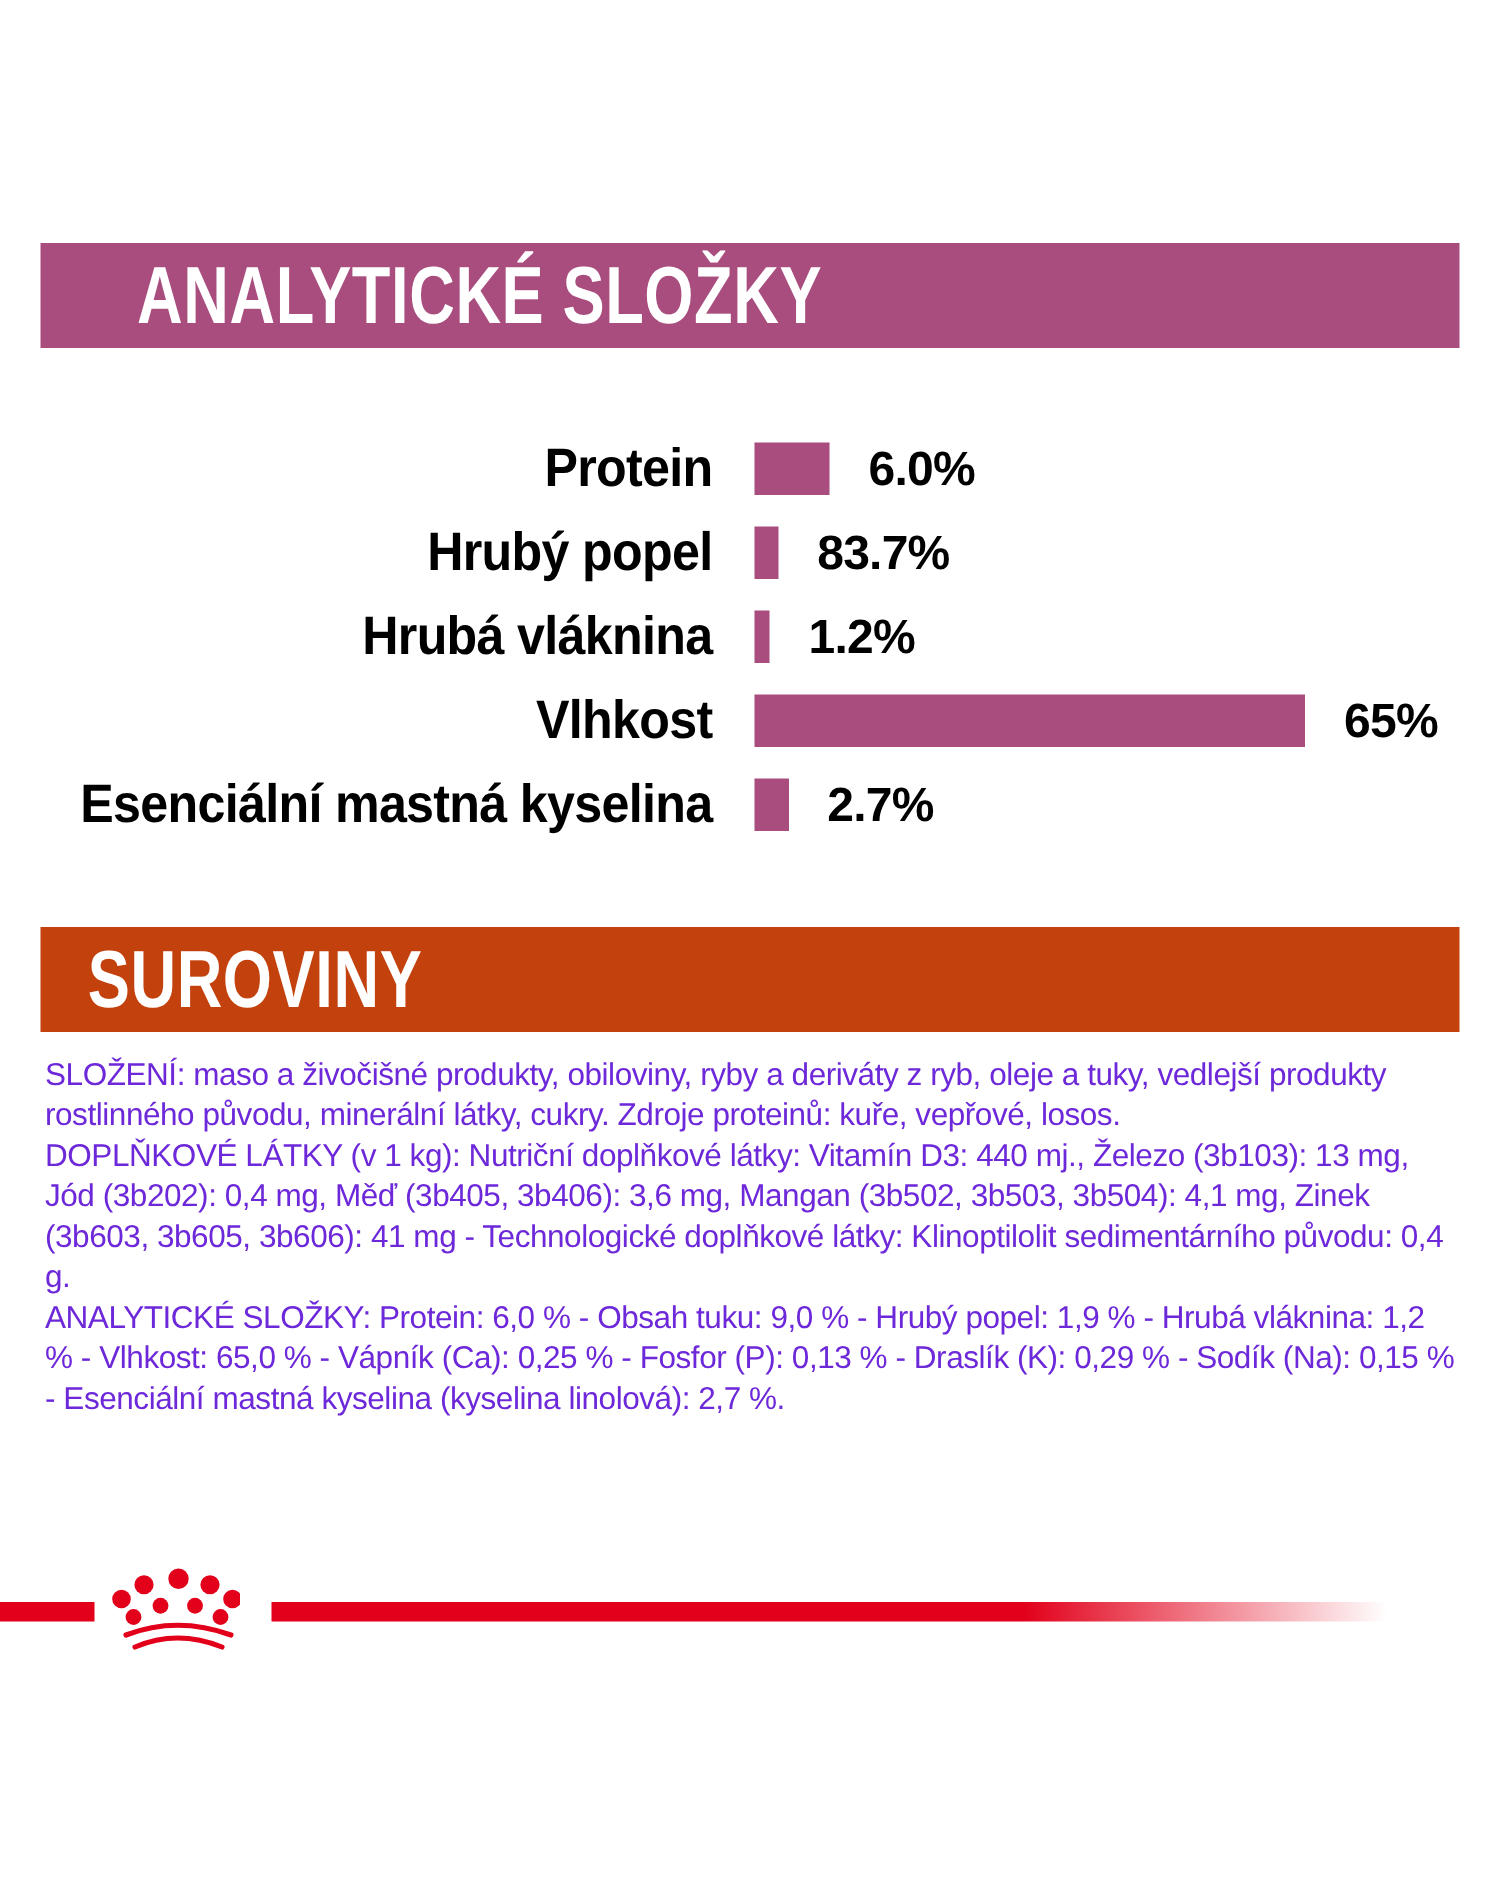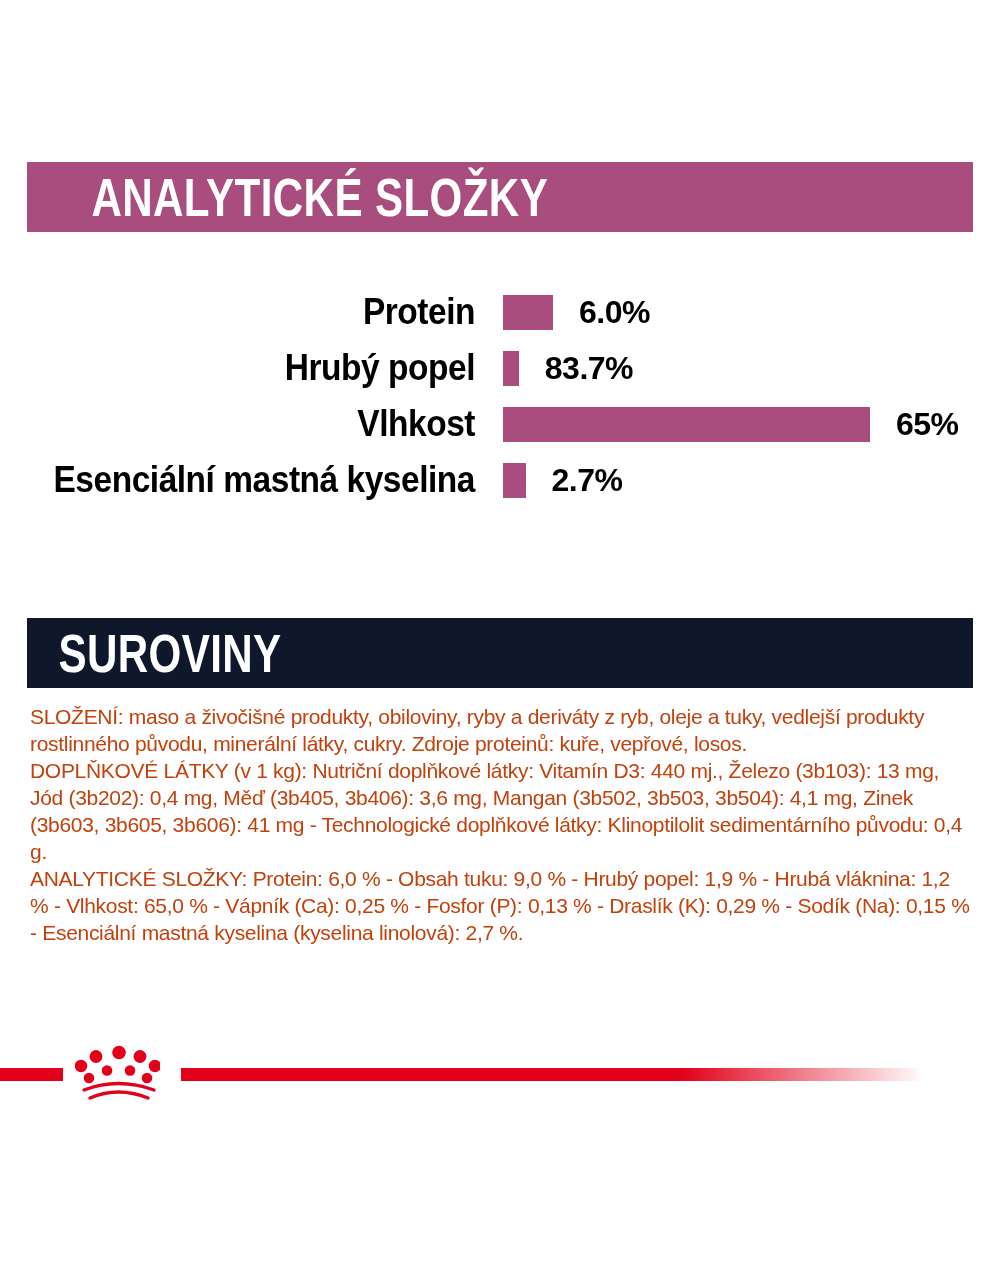--- a/index.html
+++ b/index.html
@@ -61,21 +61,21 @@
     letter-spacing:-0.5px;
     white-space:nowrap;
   }
 
   .body-text {
     position:absolute;
     top:703px; left:30px; width:942px;
     font-size:21px;
     line-height:27px;
     letter-spacing:-0.3px;
-    color:#c2410c;
+    color:#6d28d9;
   }
   .body-text p { margin:0; }
 
   .brand-footer {
     position:absolute;
     left:0; top:1030px; width:1000px; height:80px;
     color:#e2001a;
   }
   .line-left {
     position:absolute;
@@ -107,32 +107,37 @@
       <div class="row-label">Protein</div>
       <div class="row-bar" style="width: 50px; background: rgb(169, 76, 126);"></div>
       <div class="row-value">6.0%</div>
     </div>
     <div class="chart-row">
       <div class="row-label">Hrubý popel</div>
       <div class="row-bar" style="width: 15.8px; background: rgb(169, 76, 126);"></div>
       <div class="row-value">83.7%</div>
     </div>
     <div class="chart-row">
+      <div class="row-label">Hrubá vláknina</div>
+      <div class="row-bar" style="width: 10px; background: rgb(169, 76, 126);"></div>
+      <div class="row-value">1.2%</div>
+    </div>
+    <div class="chart-row">
       <div class="row-label">Vlhkost</div>
       <div class="row-bar" style="width: 367px; background: rgb(169, 76, 126);"></div>
       <div class="row-value">65%</div>
     </div>
     <div class="chart-row">
       <div class="row-label">Esenciální mastná kyselina</div>
       <div class="row-bar" style="width: 22.5px; background: rgb(169, 76, 126);"></div>
       <div class="row-value">2.7%</div>
     </div>
   </div>
 
-  <section class="banner" id="banner-ingredients" style="background: #0f172a;">
+  <section class="banner" id="banner-ingredients" style="background: #c2410c;">
     <span class="banner-title">SUROVINY</span>
   </section>
 
   <div class="body-text">
     <p>SLOŽENÍ: maso a živočišné produkty, obiloviny, ryby a deriváty z ryb, oleje a tuky, vedlejší produkty rostlinného původu, minerální látky, cukry. Zdroje proteinů: kuře, vepřové, losos.</p>
     <p>DOPLŇKOVÉ LÁTKY (v 1 kg): Nutriční doplňkové látky: Vitamín D3: 440 mj., Železo (3b103): 13 mg, Jód (3b202): 0,4 mg, Měď (3b405, 3b406): 3,6 mg, Mangan (3b502, 3b503, 3b504): 4,1 mg, Zinek (3b603, 3b605, 3b606): 41 mg - Technologické doplňkové látky: Klinoptilolit sedimentárního původu: 0,4 g.</p>
     <p>ANALYTICKÉ SLOŽKY: Protein: 6,0 % - Obsah tuku: 9,0 % - Hrubý popel: 1,9 % - Hrubá vláknina: 1,2 % - Vlhkost: 65,0 % - Vápník (Ca): 0,25 % - Fosfor (P): 0,13 % - Draslík (K): 0,29 % - Sodík (Na): 0,15 % - Esenciální mastná kyselina (kyselina linolová): 2,7 %.</p>
   </div>
 
   <div class="brand-footer" style="color: rgb(226, 0, 26);">

